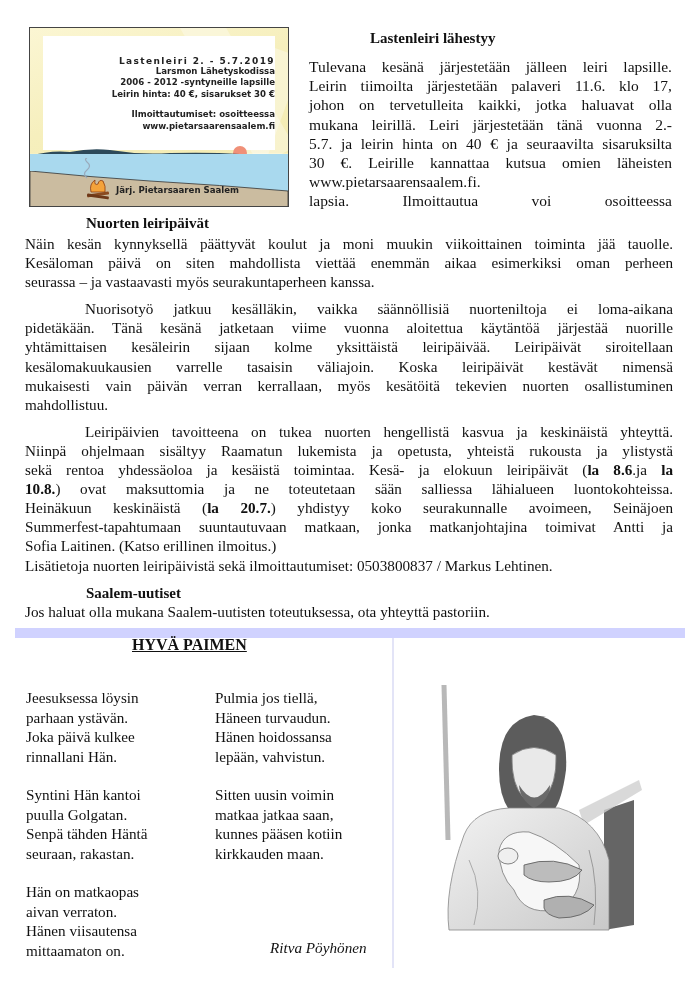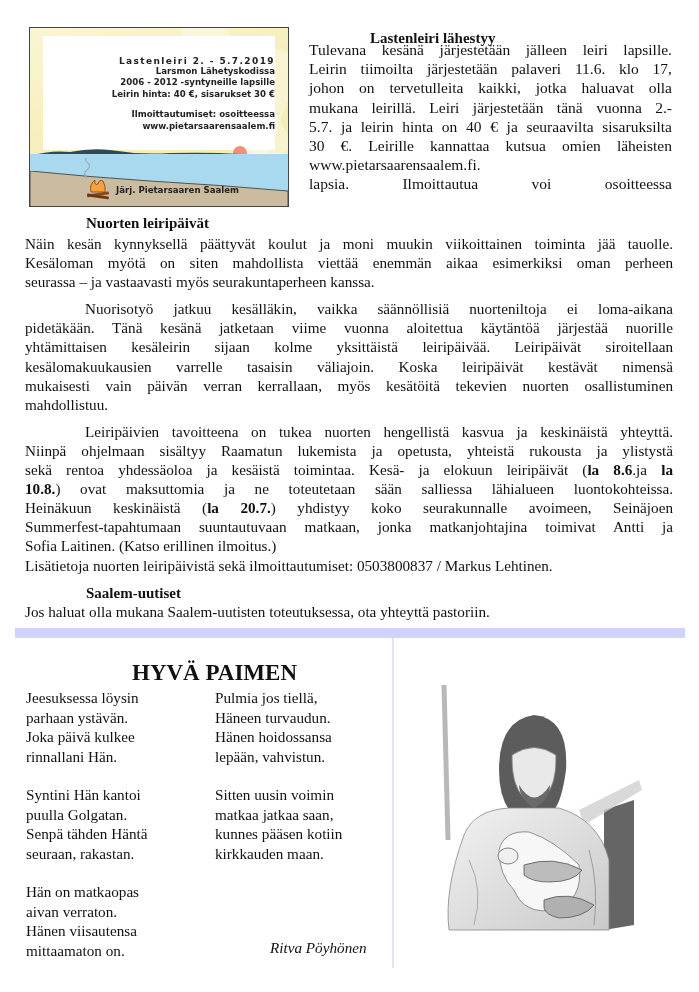--- a/index.html
+++ b/index.html
@@ -23,39 +23,39 @@
   #poster .lake { position:absolute; left:0; top:126px; width:100%; height:52px; background:#a9d9ee; }
   #poster .sand { position:absolute; left:0; top:143px; }
   #poster .org { position:absolute; left:86px; top:133px; font-family:"DejaVu Sans", sans-serif;
                  font-weight:bold; font-size:8.6px; color:#222;margin-top:24px; }
   #poster .sun { position:absolute; left:203px; top:118px; width:14px; height:14px; border-radius:50%;
                  background:#f09078; }
   #poster .fire { position:absolute; left:55px; top:150px; }
 
   
   #camp-title { left:370px; top:30px; font-weight:bold; font-size:15px; }
-  #camp-body { left:309px; top:40px; width:363px; font-size:15.5px; line-height:19.2px;
+  #camp-body { left:309px; top:57px; width:363px; font-size:15.5px; line-height:19.2px;
                text-align:justify; text-align-last:left; }
   #camp-body span.line { display:block; text-align:justify; text-align-last:justify; white-space:nowrap; }
   #camp-body span.last { text-align-last:left; }
 
   
   #youth-title { left:86px; top:215px; font-weight:bold; font-size:15px; }
   #youth { left:25px; top:234px; width:648px; font-size:15.2px; line-height:19.1px; }
   #youth .jl { display:block; white-space:nowrap; text-align:justify; text-align-last:justify; }
   #youth .ll { display:block; white-space:nowrap; }
   #youth .ind { padding-left:60px;margin-top:8px; }
 
   #news-title { left:86px; top:585px; font-weight:bold; font-size:15px; }
   #news-text { left:25px; top:603px; font-size:15.2px; }
 
   
   #band { left:15px; top:628px; width:670px; height:10px; background:#d0d2ff; }
   #vline { left:392px; top:638px; width:2px; height:330px; background:#e3e4f7; }
-  #poem-title { left:132px; top:660px; font-weight:bold; font-size:23px; }
+  #poem-title { left:132px; top:636px; font-weight:bold; font-size:16px; text-decoration:underline; }
   .stanza { font-size:15.2px; line-height:19.5px; }
   .stanza div { white-space:nowrap; }
   #col1 { left:26px; top:688px; }
   #col2 { left:215px; top:688px; }
   .stanza-gap { height:19px; }
   #author { left:270px; top:939px; font-style:italic; font-size:15.2px; }
 
   #illustration { left:404px; top:660px; }
 </style>
 </head>
@@ -101,21 +101,21 @@
   <span class="line">mukana leirillä. Leiri järjestetään tänä vuonna 2.-</span>
   <span class="line">5.7. ja leirin hinta on 40 € ja seuraavilta sisaruksilta</span>
   <span class="line">30 €. Leirille kannattaa kutsua omien läheisten</span>
   <span class="line last">www.pietarsaarensaalem.fi.</span>
   <span class="line">lapsia. Ilmoittautua voi osoitteessa</span>
 </div>
 
 <div id="youth-title" class="abs">Nuorten leiripäivät</div>
 <div id="youth" class="abs">
   <span class="jl">Näin kesän kynnyksellä päättyvät koulut ja moni muukin viikoittainen toiminta jää tauolle.</span>
-  <span class="jl">Kesäloman myötä on siten mahdollista viettää enemmän aikaa esimerkiksi oman perheen</span>
+  <span class="jl">Kesäloman päivä on siten mahdollista viettää enemmän aikaa esimerkiksi oman perheen</span>
   <span class="ll">seurassa – ja vastaavasti myös seurakuntaperheen kanssa.</span>
   <span class="jl ind">Nuorisotyö jatkuu kesälläkin, vaikka säännöllisiä nuorteniltoja ei loma-aikana</span>
   <span class="jl">pidetäkään. Tänä kesänä jatketaan viime vuonna aloitettua käytäntöä järjestää nuorille</span>
   <span class="jl">yhtämittaisen kesäleirin sijaan kolme yksittäistä leiripäivää. Leiripäivät siroitellaan</span>
   <span class="jl">kesälomakuukausien varrelle tasaisin väliajoin. Koska leiripäivät kestävät nimensä</span>
   <span class="jl">mukaisesti vain päivän verran kerrallaan, myös kesätöitä tekevien nuorten osallistuminen</span>
   <span class="ll">mahdollistuu.</span>
   <span class="jl ind">Leiripäivien tavoitteena on tukea nuorten hengellistä kasvua ja keskinäistä yhteyttä.</span>
   <span class="jl">Niinpä ohjelmaan sisältyy Raamatun lukemista ja opetusta, yhteistä rukousta ja ylistystä</span>
   <span class="jl"><span>sekä rentoa yhdessäoloa ja kesäistä toimintaa. Kesä- ja elokuun leiripäivät (</span><b>la 8.6</b><span>.ja </span><b>la</b></span>

